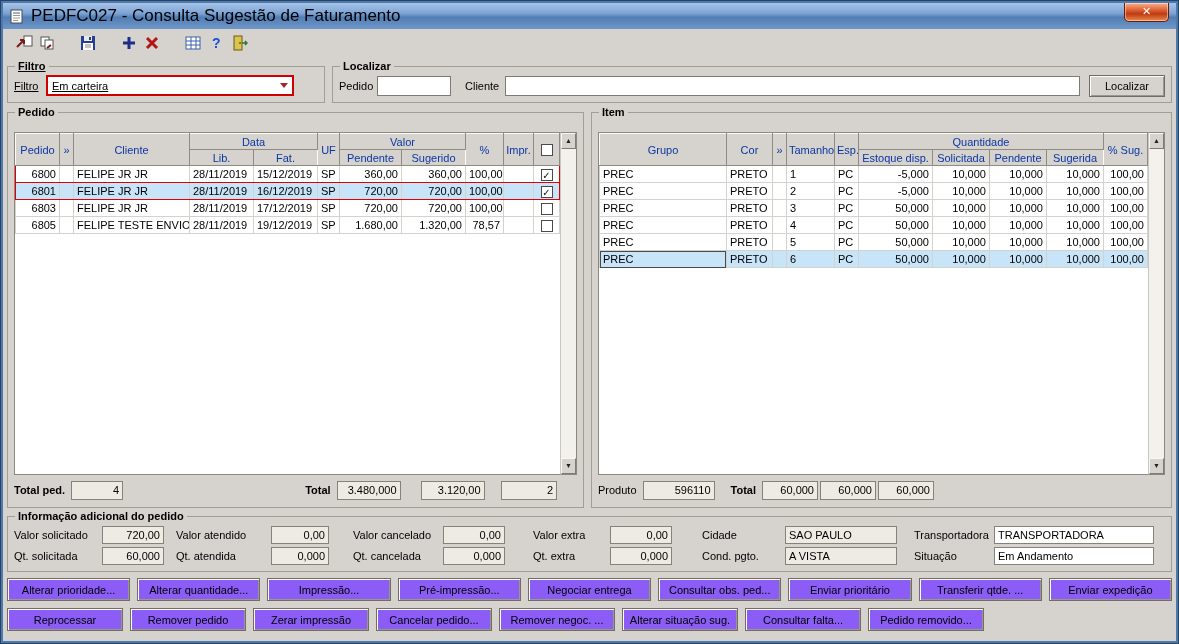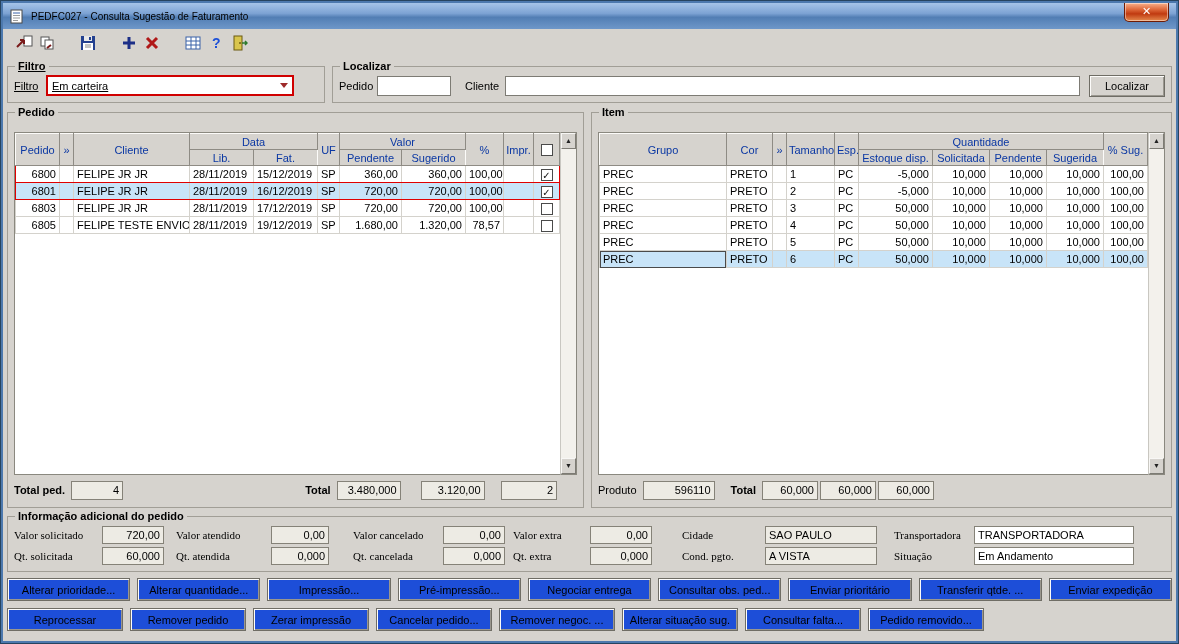--- a/index.html
+++ b/index.html
@@ -7,21 +7,21 @@
   body { font-family:"Liberation Sans","DejaVu Sans",sans-serif; font-size:11px; color:#000; background:#fff; }
 
   .window { width:1179px; height:644px; display:flex; flex-direction:column;
             border:3px solid #4d79ae; outline:1px solid #27445f; outline-offset:-1px;
             background:#d6d3ce; }
 
   
   .titlebar { flex:0 0 26px; background:linear-gradient(180deg,#a6c4e8 0%,#7da3d4 40%,#527eb4 55%,#6e97c9 100%);
               display:flex; align-items:center; padding:0 7px; position:relative; }
   .win-icon { width:15px; height:15px; margin-right:6px; display:inline-block; }
-  .win-title { font-size:10px; color:#000; }
+  .win-title { font-size:17px; color:#000; }
   .close-btn { position:absolute; top:0; right:7px; width:45px; height:19px;
                background:linear-gradient(180deg,#f9b18c 0%,#e06a3c 35%,#c03a10 60%,#e58a4e 100%);
                border:1px solid #6e1b04; border-top:none; border-radius:0 0 5px 5px;
                color:#fff; font-size:11px; font-weight:bold; text-align:center; line-height:17px;
                box-shadow:inset 0 0 0 1px rgba(255,255,255,.45); cursor:default; }
 
   
   .toolbar { flex:0 0 30px; display:flex; align-items:center; padding:0 9px; }
   .tbtn { width:23px; height:23px; display:flex; align-items:center; justify-content:center; }
   .tsep { width:18px; }
@@ -83,33 +83,33 @@
 
   .w52{width:52px}.w56{width:56px}.w58{width:58px}.w62{width:62px}.w64{width:64px}
   .w72{width:72px}.w112{width:112px}.w160{width:160px}.w176{width:176px}
   .ml4{margin-left:20px}.ml16{margin-left:16px}.mr6{margin-right:6px}
   .pt-total { margin-left:182px; margin-right:6px; }
   .pt-marked { margin-left:auto; margin-right:20px; }
 
   
   .info-fs { margin:2px 4px 1px; }
   .info-row { display:flex; align-items:center; height:21px; }
-  .ilabel { white-space:nowrap; overflow:hidden; display:inline-block;font-family:Liberation Serif, serif; }
+  .ilabel { white-space:nowrap; overflow:hidden; display:inline-block; }
   .l1{width:88px}.l2{width:95px;margin-left:12px}.l3{width:90px;margin-left:24px}
-  .l4{width:77px;margin-left:8px}.l5{width:83px;margin-left:30px}.l6{width:80px;margin-left:17px}
+  .l4{width:77px;margin-left:28px}.l5{width:83px;margin-left:30px}.l6{width:80px;margin-left:17px}
   .ibox { display:inline-block; height:18px; line-height:16px; border:1px solid #858278; background:#edebe4; padding:0 3px; }
   .ibox.white { background:#fff; }
   .ibox.num { text-align:right; }
 
   
   .actions { flex:0 0 auto; padding:5px 4px 3px; }
   .arow { display:flex; gap:7px; margin-bottom:7px; }
   .arow1 .abtn { flex:1; }
   .arow2 .abtn { flex:0 0 116px; }
-  .abtn { height:23px; background:#1d4ed8; border:1px solid #6f6d65;
+  .abtn { height:23px; background:#8b5cf6; border:1px solid #6f6d65;
           box-shadow:inset 1px 1px 0 #fdfcfa, inset -1px -1px 0 #9a978f;
           font-family:inherit; font-size:11px; white-space:nowrap; overflow:hidden; cursor:default; }
 </style>
 </head>
 <body>
 
 <div class="window">
 
   <div class="titlebar">
     <span class="win-icon">

